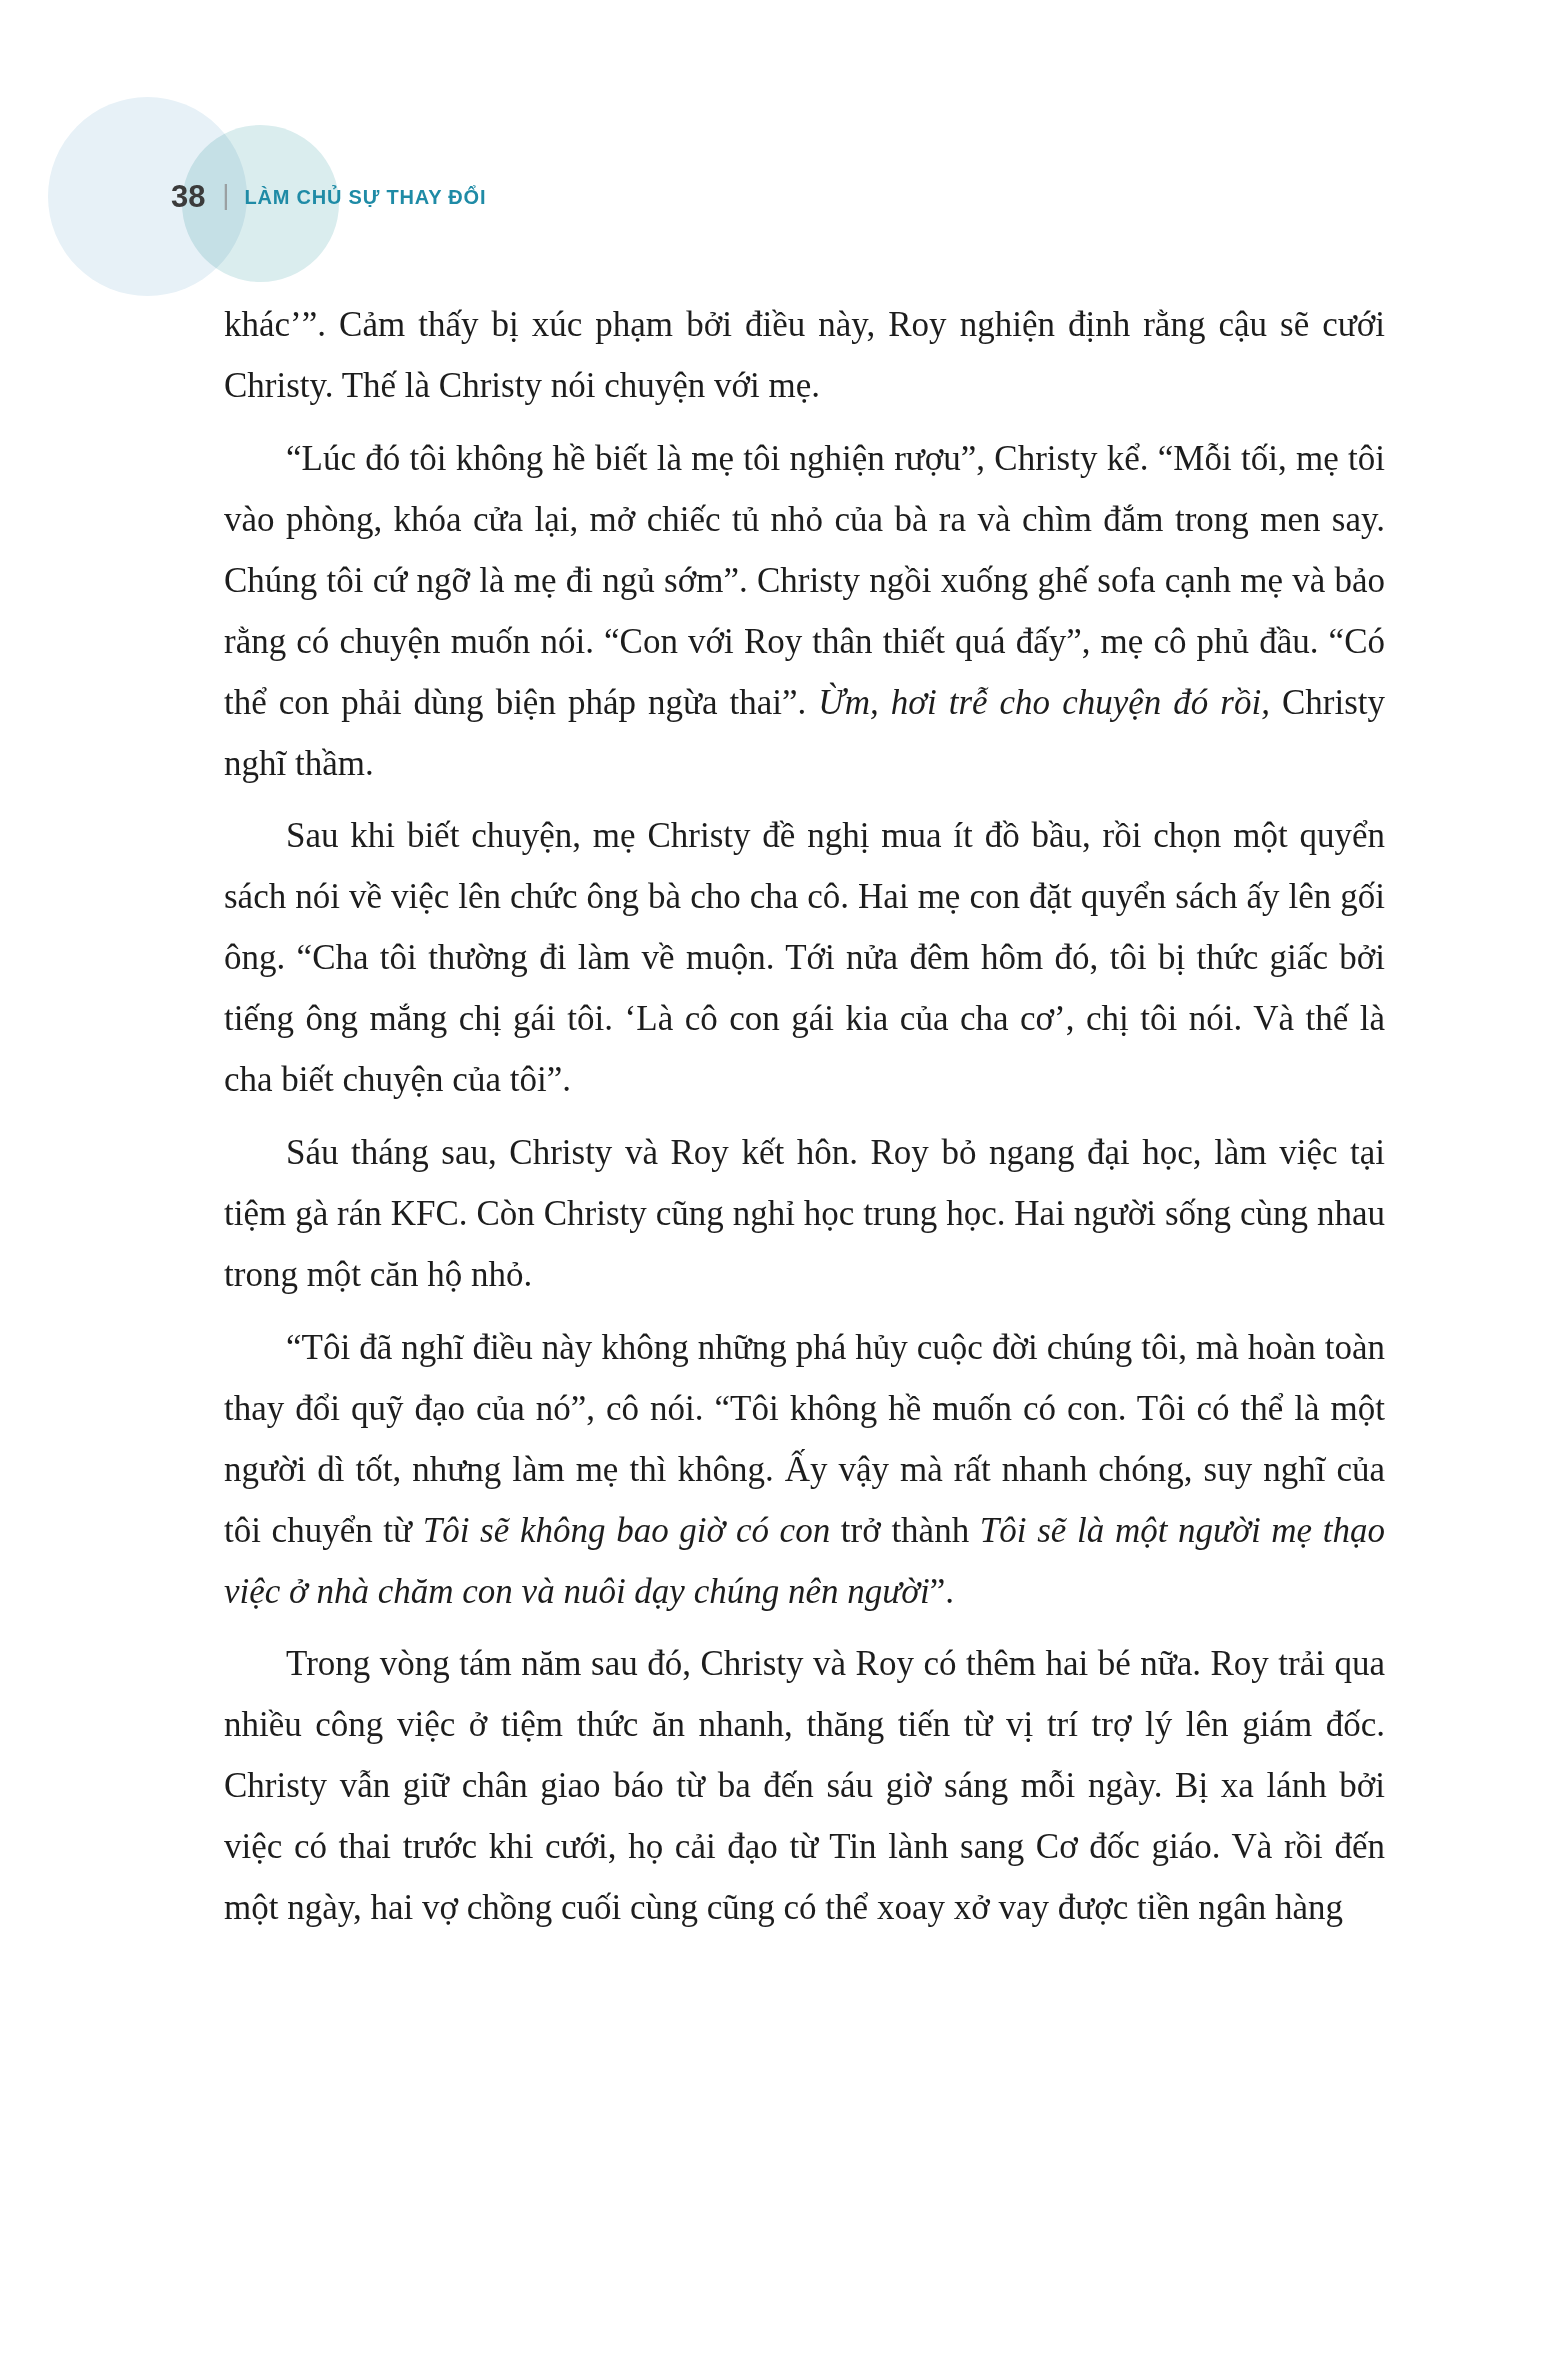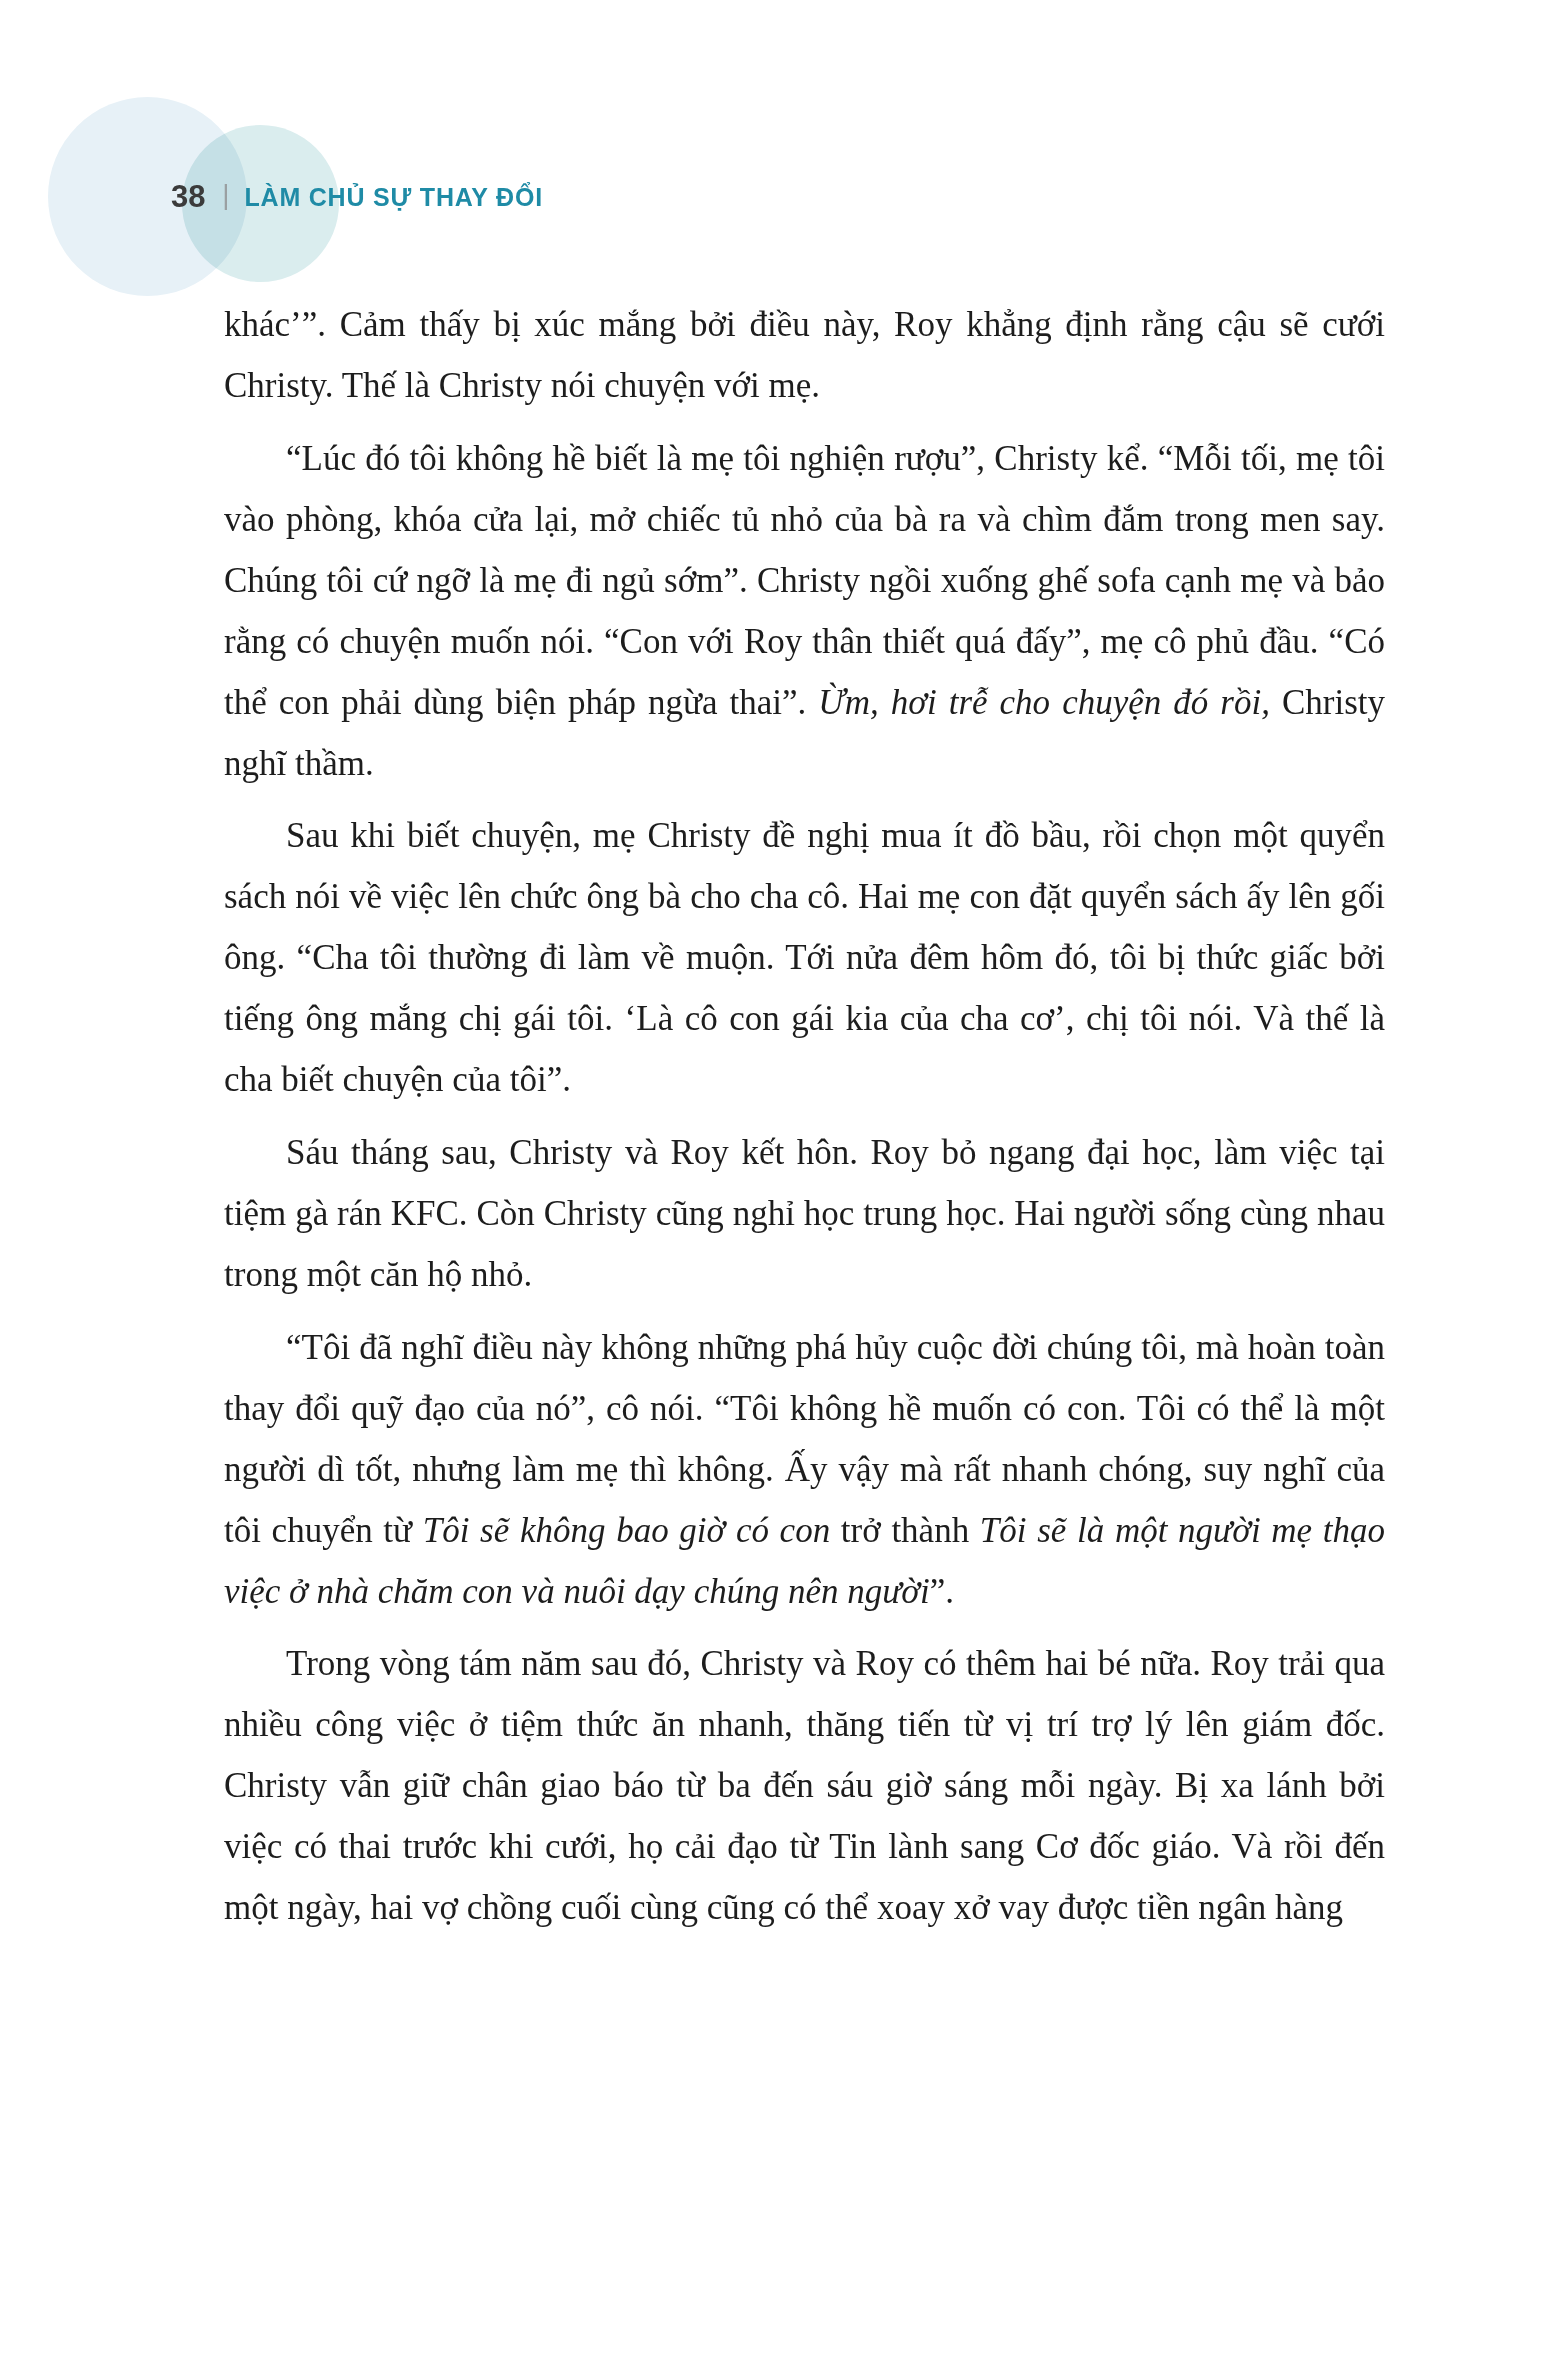--- a/index.html
+++ b/index.html
@@ -53,21 +53,21 @@
     color: #3b3b3b;
   }
   .header-sep {
     margin: 0 15px 0 16.7px;
     font-size: 28px;
     font-weight: 300;
     color: #9aa0a2;
     transform: translateY(-1.7px);
   }
   .book-title {
-    font-size: 25px;
+    font-size: 20px;
     font-weight: 700;
     letter-spacing: 0.8px;
     color: #1f8ba6;
   }
   
   .text-block {
     position: absolute;
     left: 224px;
     top: 294px;
     width: 1161px;
@@ -100,21 +100,21 @@
     <span class="circle c2"></span>
   </div>
 
   <header class="page-header">
     <span class="page-num">38</span>
     <span class="header-sep">|</span>
     <span class="book-title">LÀM CHỦ SỰ THAY ĐỔI</span>
   </header>
 
   <main class="text-block" id="paragraphs">
-      <p class="para"><span>khác’”. Cảm thấy bị xúc mắng bởi điều này, Roy khẳng định rằng cậu sẽ cưới Christy. Thế là Christy nói chuyện với mẹ.</span></p>
+      <p class="para"><span>khác’”. Cảm thấy bị xúc phạm bởi điều này, Roy nghiện định rằng cậu sẽ cưới Christy. Thế là Christy nói chuyện với mẹ.</span></p>
       <p class="para indent"><span>“Lúc đó tôi không hề biết là mẹ tôi nghiện rượu”, Christy kể. “Mỗi tối, mẹ tôi vào phòng, khóa cửa lại, mở chiếc tủ nhỏ của bà ra và chìm đắm trong men say. Chúng tôi cứ ngỡ là mẹ đi ngủ sớm”. Christy ngồi xuống ghế sofa cạnh mẹ và bảo rằng có chuyện muốn nói. “Con với Roy thân thiết quá đấy”, mẹ cô phủ đầu. “Có thể con phải dùng biện pháp ngừa thai”. </span><span class="italic">Ừm, hơi trễ cho chuyện đó rồi,</span><span> Christy nghĩ thầm.</span></p>
       <p class="para indent"><span>Sau khi biết chuyện, mẹ Christy đề nghị mua ít đồ bầu, rồi chọn một quyển sách nói về việc lên chức ông bà cho cha cô. Hai mẹ con đặt quyển sách ấy lên gối ông. “Cha tôi thường đi làm về muộn. Tới nửa đêm hôm đó, tôi bị thức giấc bởi tiếng ông mắng chị gái tôi. ‘Là cô con gái kia của cha cơ’, chị tôi nói. Và thế là cha biết chuyện của tôi”.</span></p>
       <p class="para indent"><span>Sáu tháng sau, Christy và Roy kết hôn. Roy bỏ ngang đại học, làm việc tại tiệm gà rán KFC. Còn Christy cũng nghỉ học trung học. Hai người sống cùng nhau trong một căn hộ nhỏ.</span></p>
       <p class="para indent"><span>“Tôi đã nghĩ điều này không những phá hủy cuộc đời chúng tôi, mà hoàn toàn thay đổi quỹ đạo của nó”, cô nói. “Tôi không hề muốn có con. Tôi có thể là một người dì tốt, nhưng làm mẹ thì không. Ấy vậy mà rất nhanh chóng, suy nghĩ của tôi chuyển từ </span><span class="italic">Tôi sẽ không bao giờ có con</span><span> trở thành </span><span class="italic">Tôi sẽ là một người mẹ thạo việc ở nhà chăm con và nuôi dạy chúng nên người</span><span>”.</span></p>
       <p class="para indent"><span>Trong vòng tám năm sau đó, Christy và Roy có thêm hai bé nữa. Roy trải qua nhiều công việc ở tiệm thức ăn nhanh, thăng tiến từ vị trí trợ lý lên giám đốc. Christy vẫn giữ chân giao báo từ ba đến sáu giờ sáng mỗi ngày. Bị xa lánh bởi việc có thai trước khi cưới, họ cải đạo từ Tin lành sang Cơ đốc giáo. Và rồi đến một ngày, hai vợ chồng cuối cùng cũng có thể xoay xở vay được tiền ngân hàng</span></p>
     </main>
 
 </div>
 
 

